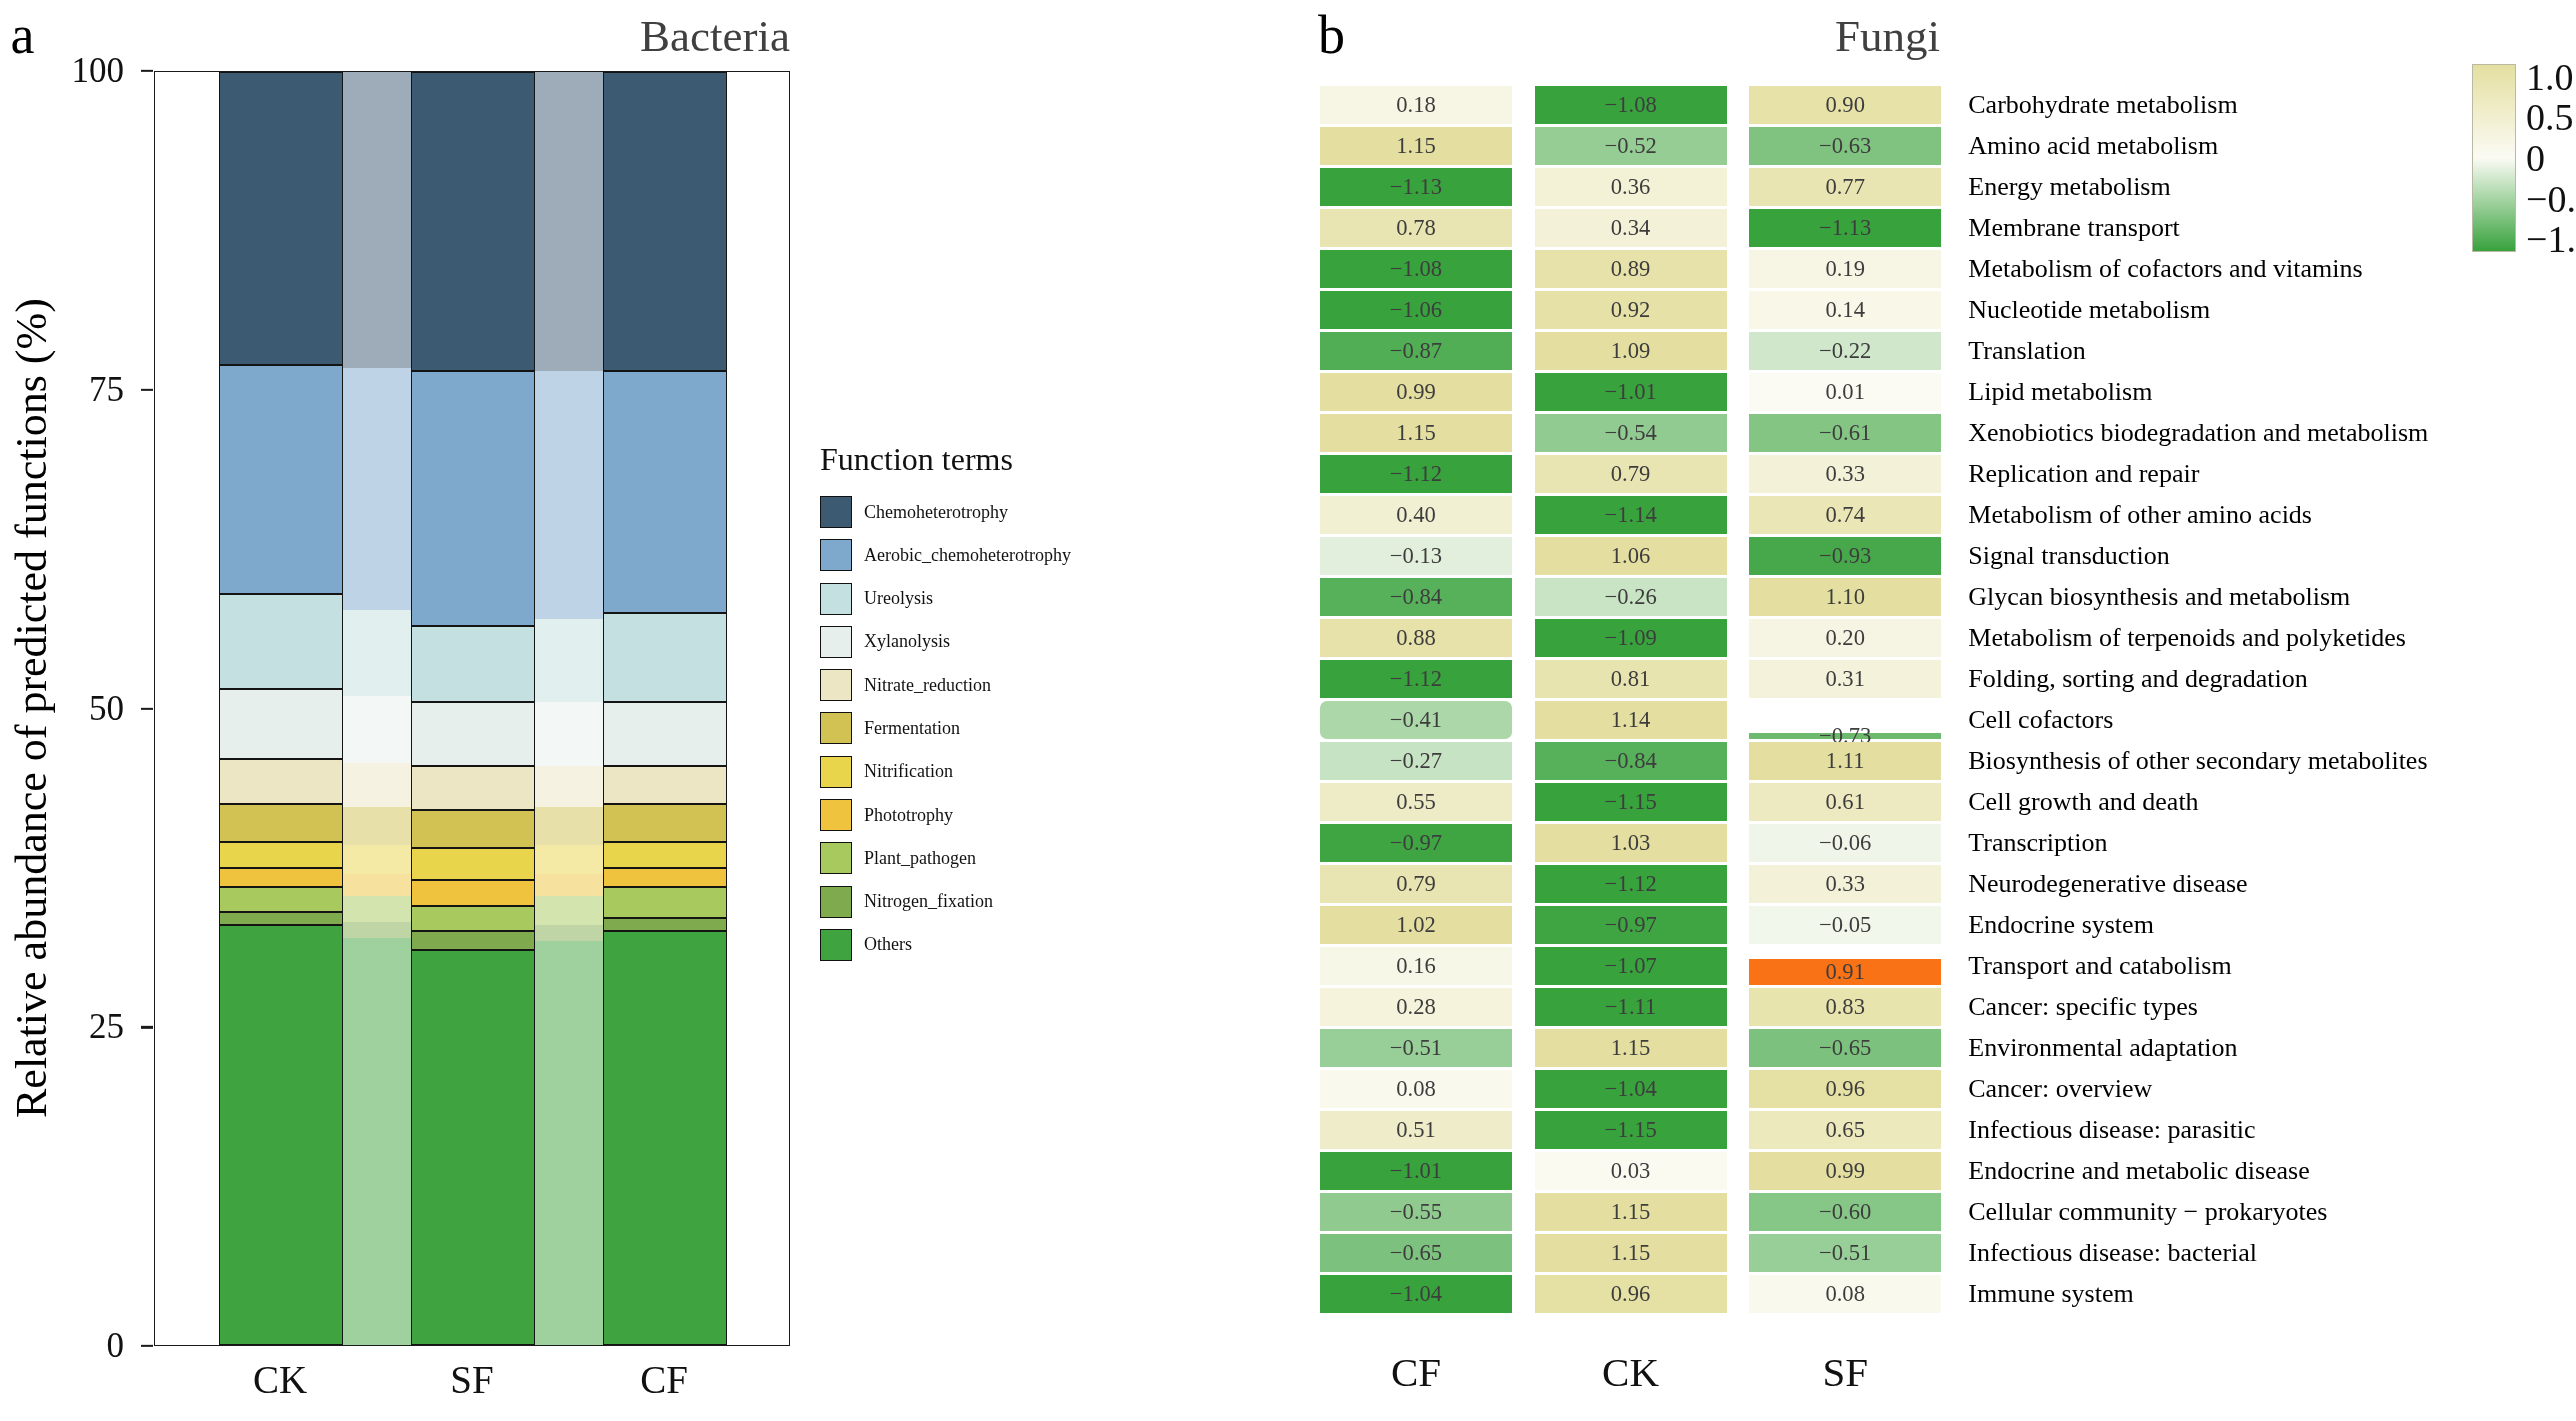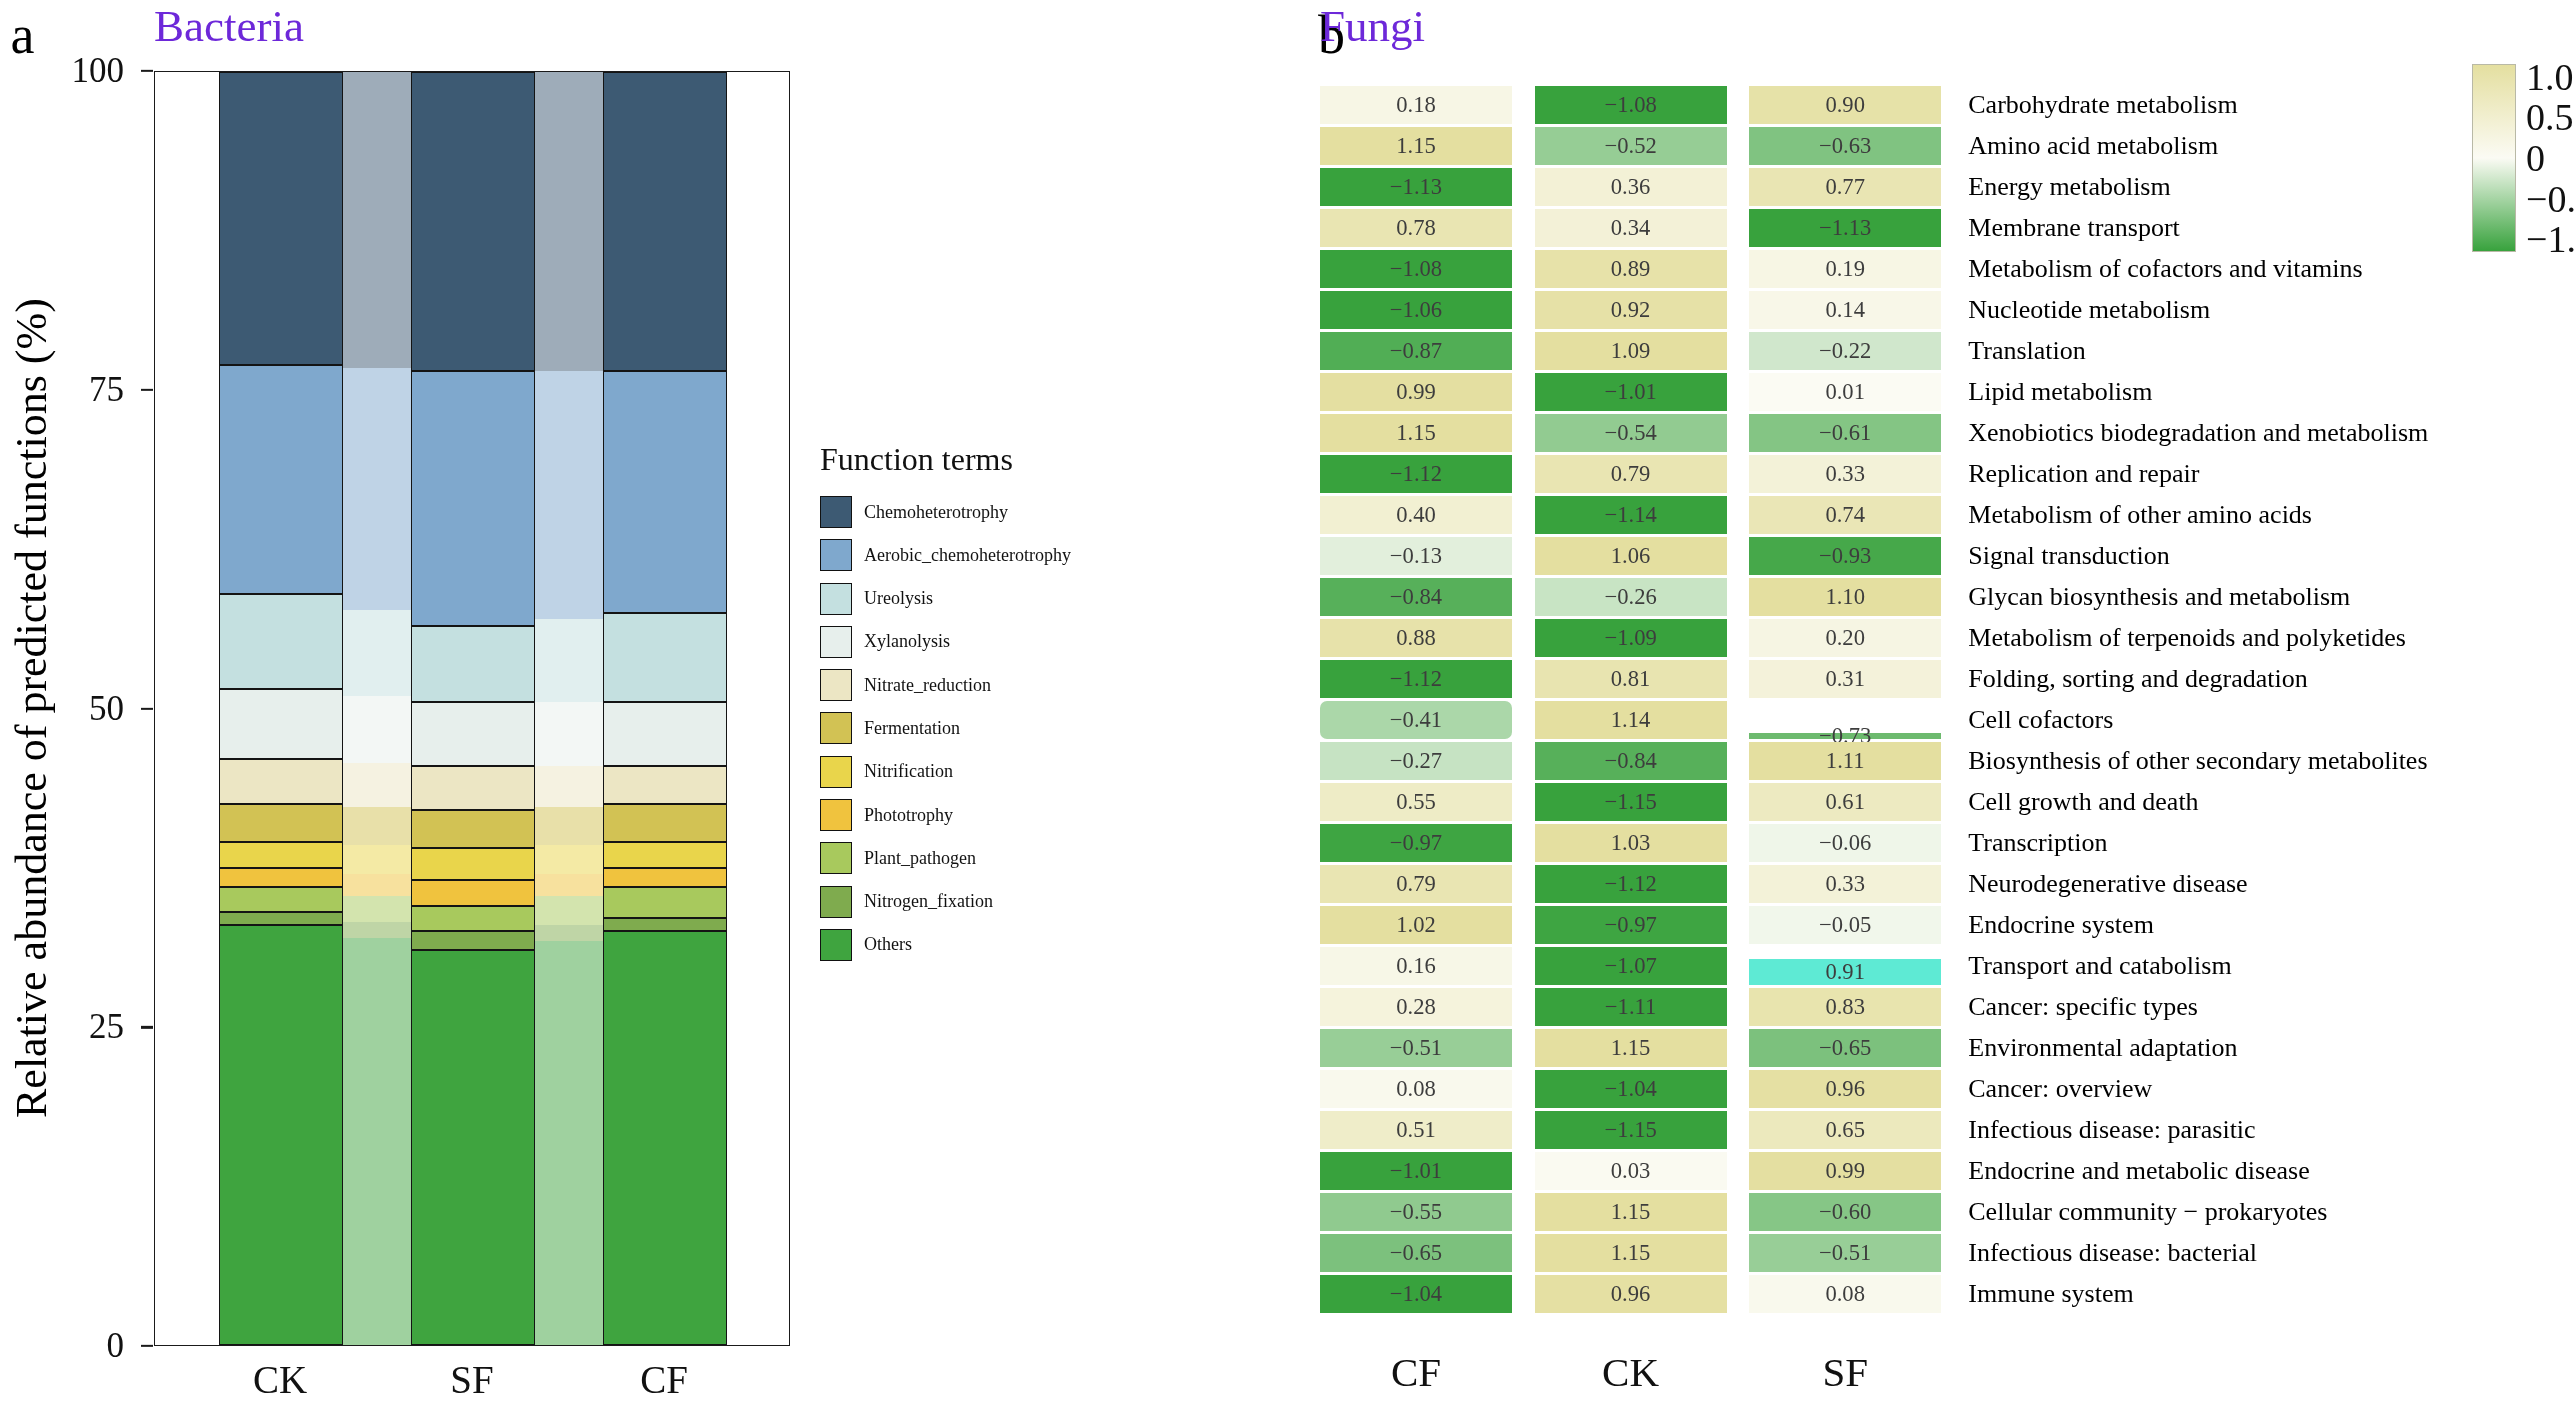--- a/index.html
+++ b/index.html
@@ -3,21 +3,21 @@
 <meta charset="utf-8">
 <style>
   *{box-sizing:border-box;margin:0;padding:0}
   html,body{background:#ffffff}
   .figure{position:relative;width:2576px;height:1422px;background:#fff;
           font-family:"Liberation Serif","DejaVu Serif",serif;color:#111;overflow:hidden}
 
   .panel-letter{position:absolute;font-size:54px;line-height:1;color:#000}
   #panel-letter-a{left:10.5px;top:7.5px}
   #panel-letter-b{left:1318px;top:7.5px}
-  .panel-title{position:absolute;top:0;font-size:45px;text-align:left;color:#6d28d9}
+  .panel-title{position:absolute;top:10px;font-size:45px;text-align:right;color:#404040}
   #title-a{left:154px;width:636px}
   #title-b{left:1320px;width:620px}
 
   
   .y-axis-label{position:absolute;left:6px;top:71px;height:1275px;width:69px;
     writing-mode:vertical-rl;transform:rotate(180deg);text-align:center;
     font-size:44px;white-space:nowrap;color:#000}
   .y-axis{position:absolute;left:0;top:71px;width:154px;height:1275px}
   .ytick-label{position:absolute;right:30px;transform:translateY(-50%);font-size:35px}
   .ytick-mark{position:absolute;right:1.5px;width:12px;height:2.3px;background:#1a1a1a;transform:translateY(-50%)}
@@ -282,21 +282,21 @@
       <div class="hm-cell" style="background: rgb(233, 229, 178);">0.79</div>
       <div class="hm-cell" style="background: rgb(56, 162, 61);">−1.12</div>
       <div class="hm-cell" style="background: rgb(243, 242, 216);">0.33</div>
       <div class="hm-rowlabel">Neurodegenerative disease</div>
       <div class="hm-cell" style="background: rgb(228, 223, 160);">1.02</div>
       <div class="hm-cell" style="background: rgb(62, 165, 66);">−0.97</div>
       <div class="hm-cell" style="background: rgb(241, 247, 235);">−0.05</div>
       <div class="hm-rowlabel">Endocrine system</div>
       <div class="hm-cell" style="background: rgb(247, 247, 231);">0.16</div>
       <div class="hm-cell" style="background: rgb(56, 162, 61);">−1.07</div>
-      <div class="hm-cell" style="background: #5eead4; margin-top: 12px;">0.91</div>
+      <div class="hm-cell" style="background: #f97316; margin-top: 12px;">0.91</div>
       <div class="hm-rowlabel">Transport and catabolism</div>
       <div class="hm-cell" style="background: rgb(245, 243, 220);">0.28</div>
       <div class="hm-cell" style="background: rgb(56, 162, 61);">−1.11</div>
       <div class="hm-cell" style="background: rgb(232, 228, 174);">0.83</div>
       <div class="hm-rowlabel">Cancer: specific types</div>
       <div class="hm-cell" style="background: rgb(152, 206, 151);">−0.51</div>
       <div class="hm-cell" style="background: rgb(228, 223, 160);">1.15</div>
       <div class="hm-cell" style="background: rgb(124, 193, 125);">−0.65</div>
       <div class="hm-rowlabel">Environmental adaptation</div>
       <div class="hm-cell" style="background: rgb(249, 249, 237);">0.08</div>

